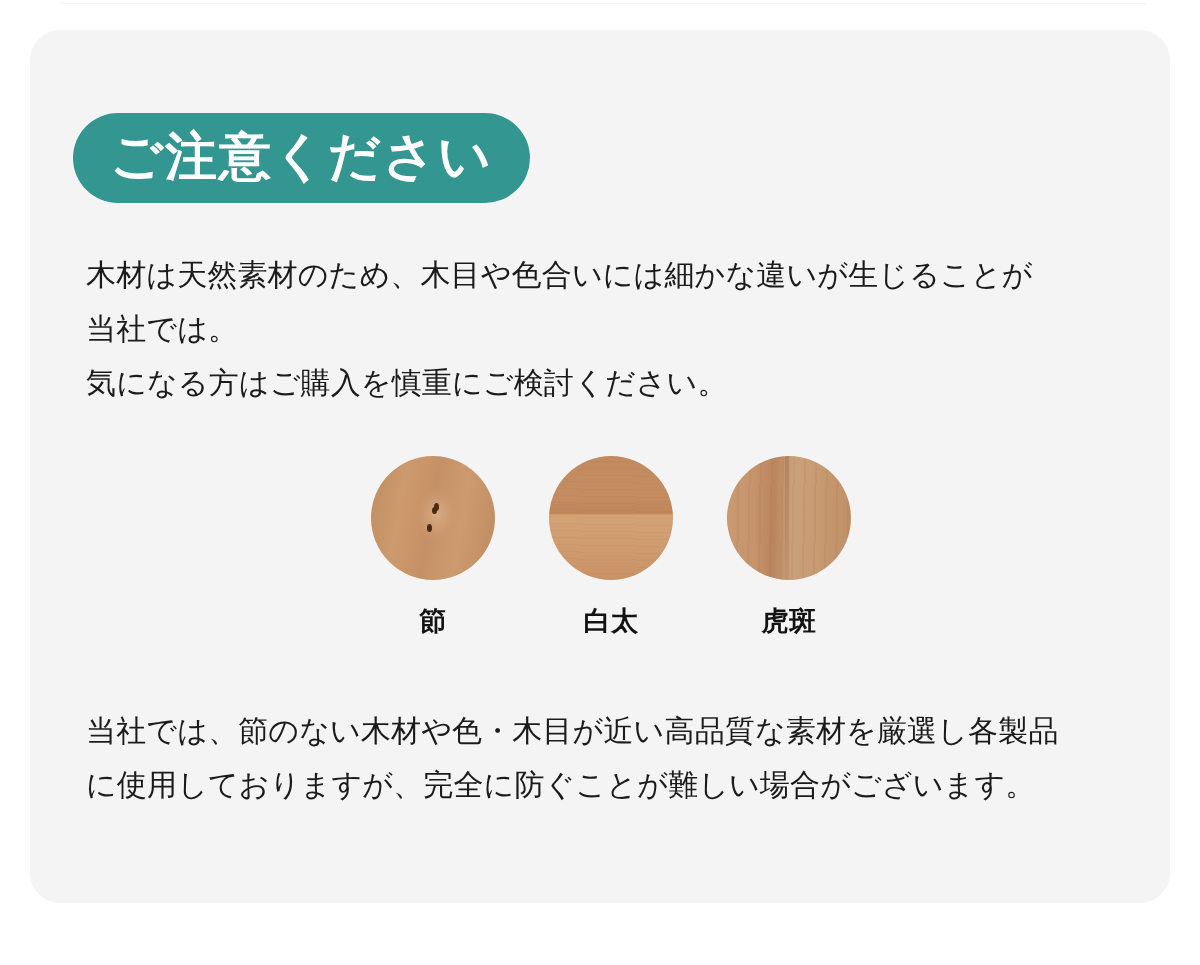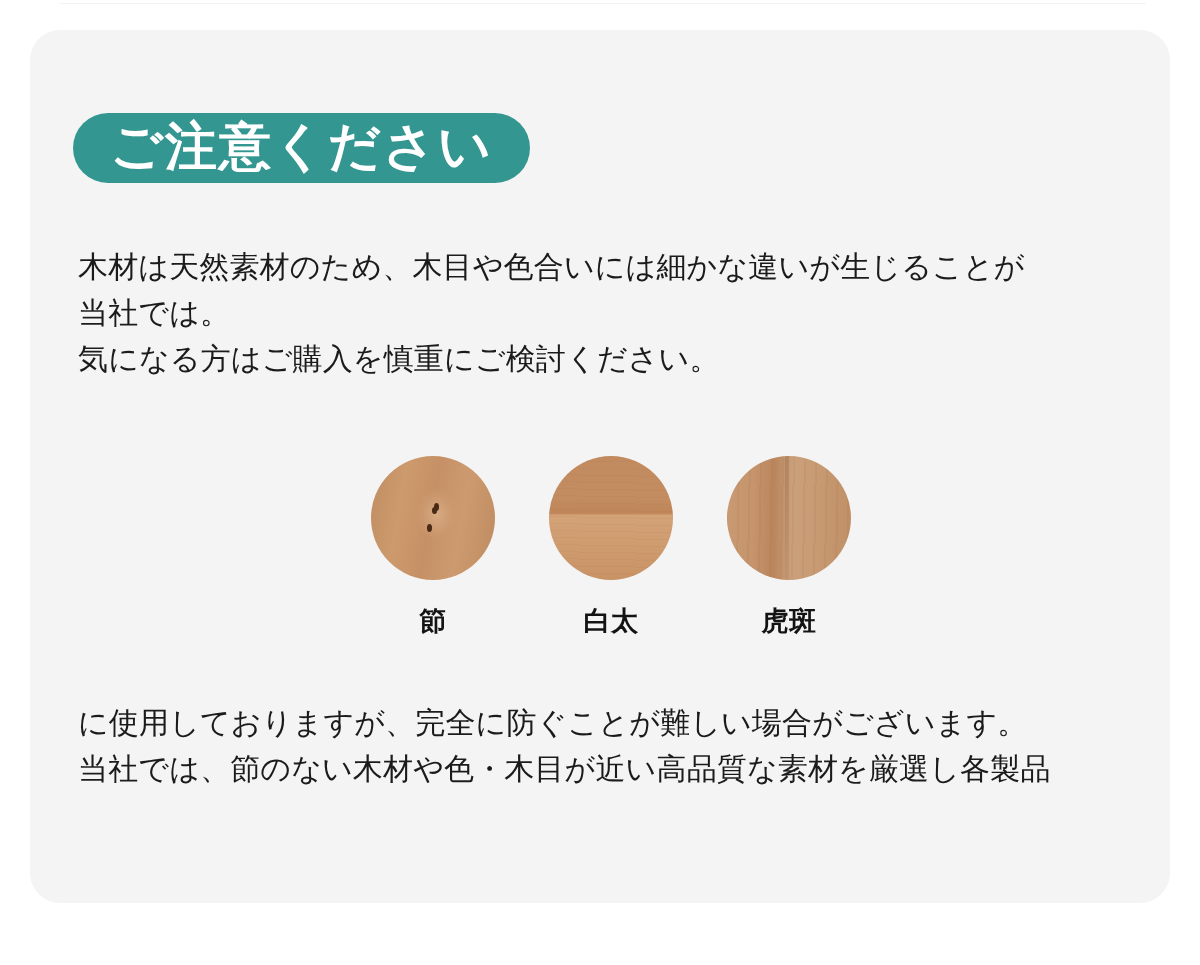--- a/index.html
+++ b/index.html
@@ -38,21 +38,21 @@
     border-radius: 30px;
     box-sizing: border-box;
   }
 
   
   .heading-pill {
     position: absolute;
     left: 43px;           
     top: 83px;            
     width: 457px;
-    height: 70px;
+    height: 90px;
     background: #349690;
     border-radius: 45px;
     display: flex;
     align-items: center;
     justify-content: center;
     box-sizing: border-box;
   }
   .heading-pill-text {
     color: #ffffff;
     font-size: 52px;
@@ -76,21 +76,21 @@
     left: 48px;
     top: 670px;           
     width: 1060px;
   }
   .body-line {
     color: #1b1b1b;
     font-size: 30px;
     line-height: 46px;
     letter-spacing: 0.005em;
     white-space: nowrap;
-    margin: 0;
+    margin: 8px;
   }
 
   
   .samples-row {
     position: absolute;
     left: 0;
     top: 426px;           
     width: 1140px;
     display: flex;
     justify-content: center;
@@ -219,17 +219,17 @@
     <div class="sample">
       <div class="sample-swatch sw-tiger"></div>
       <div class="sample-label">虎斑</div>
     </div>
 
 
 
   </div>
 
   <div class="outro-block">
+    <p class="body-line">当社では、節のない木材や色・木目が近い高品質な素材を厳選し各製品</p>
     <p class="body-line">に使用しておりますが、完全に防ぐことが難しい場合がございます。</p>
-    <p class="body-line">当社では、節のない木材や色・木目が近い高品質な素材を厳選し各製品</p>
   </div>
 
 </div>
 
 </body></html>

